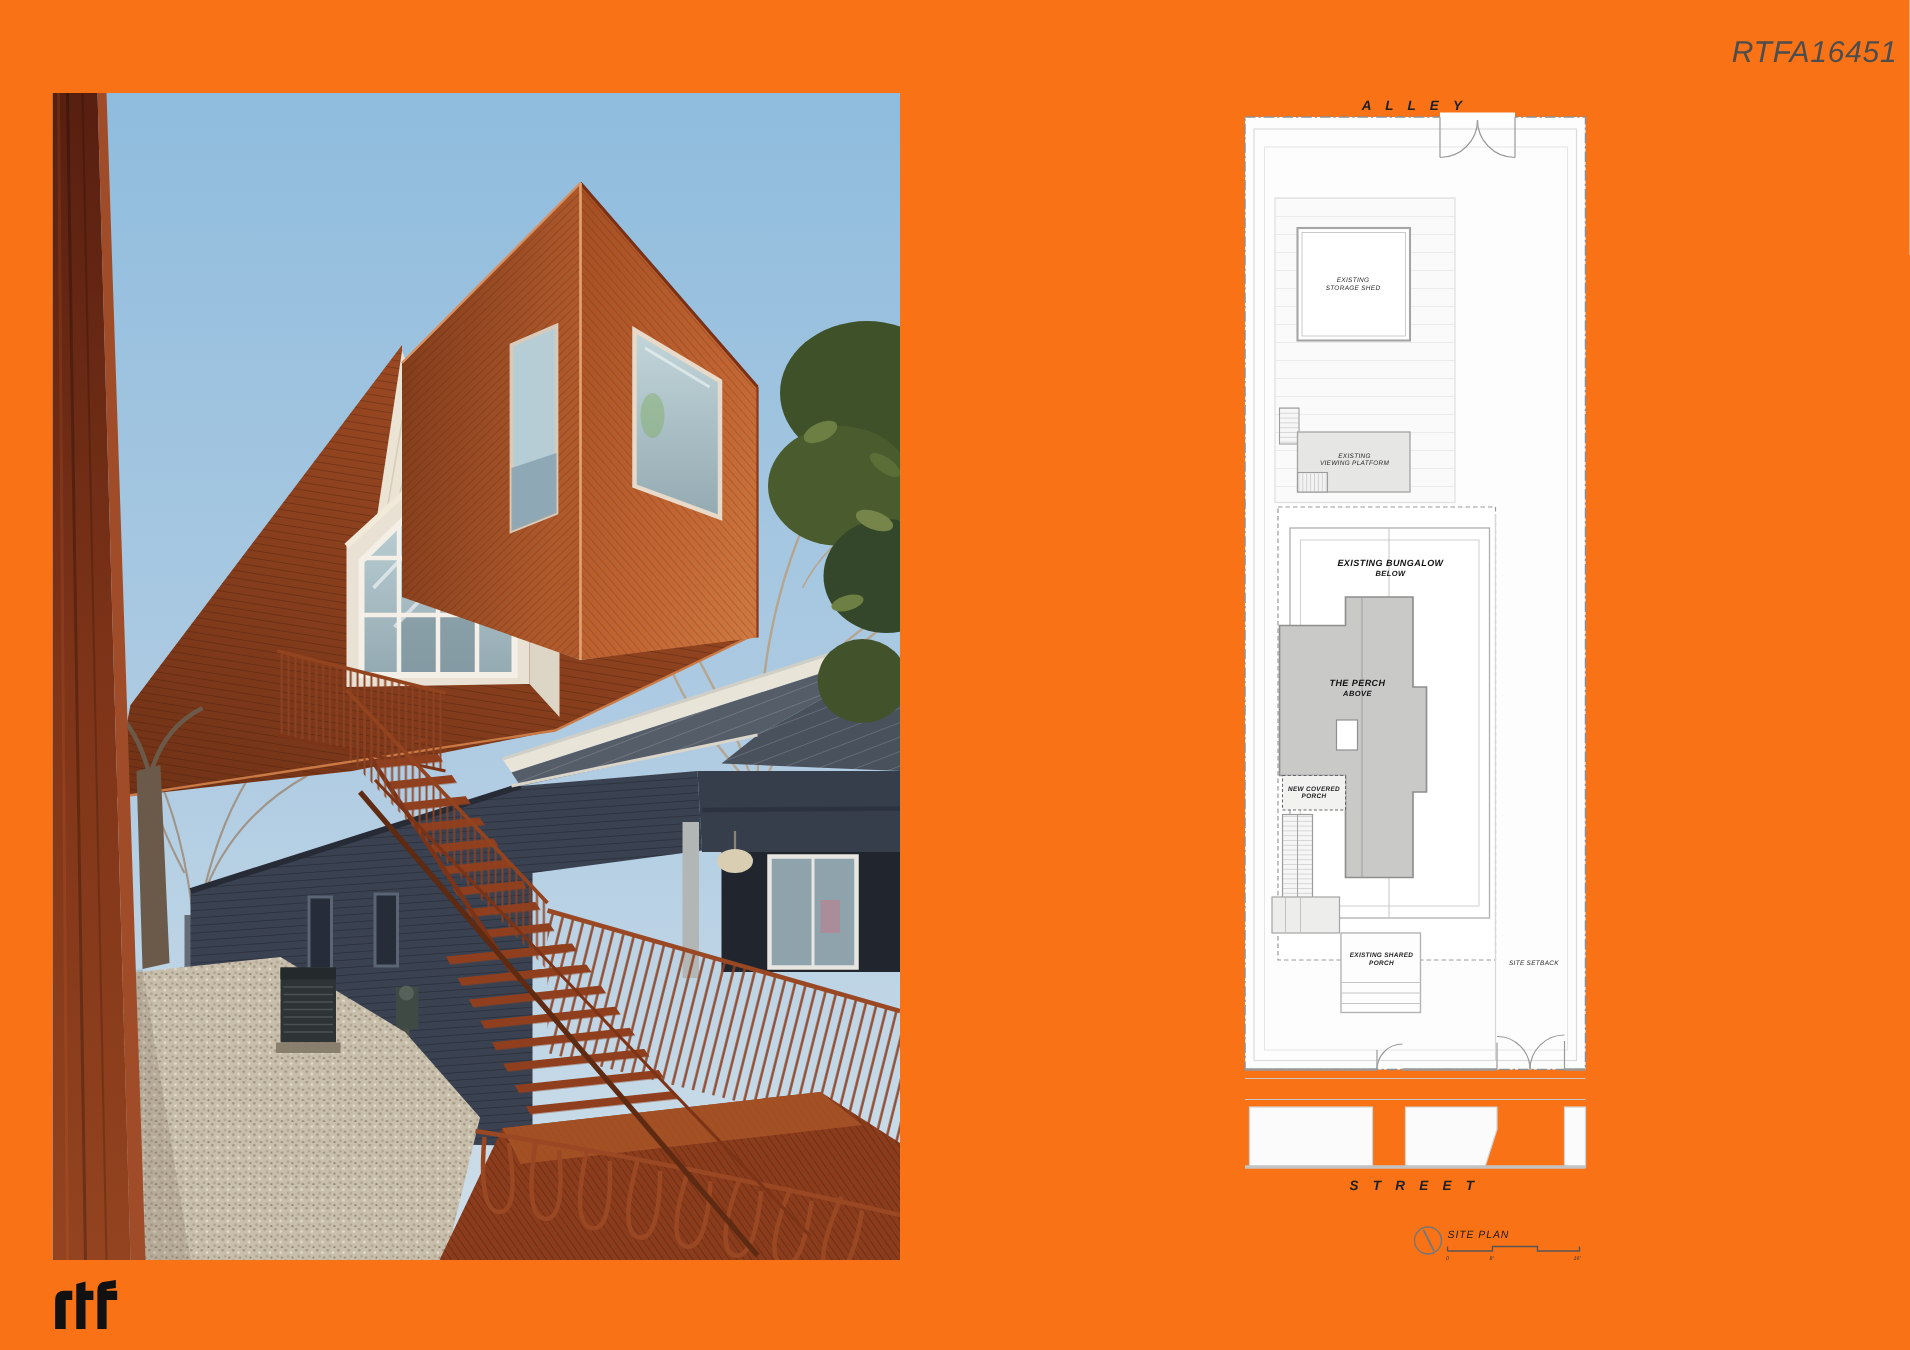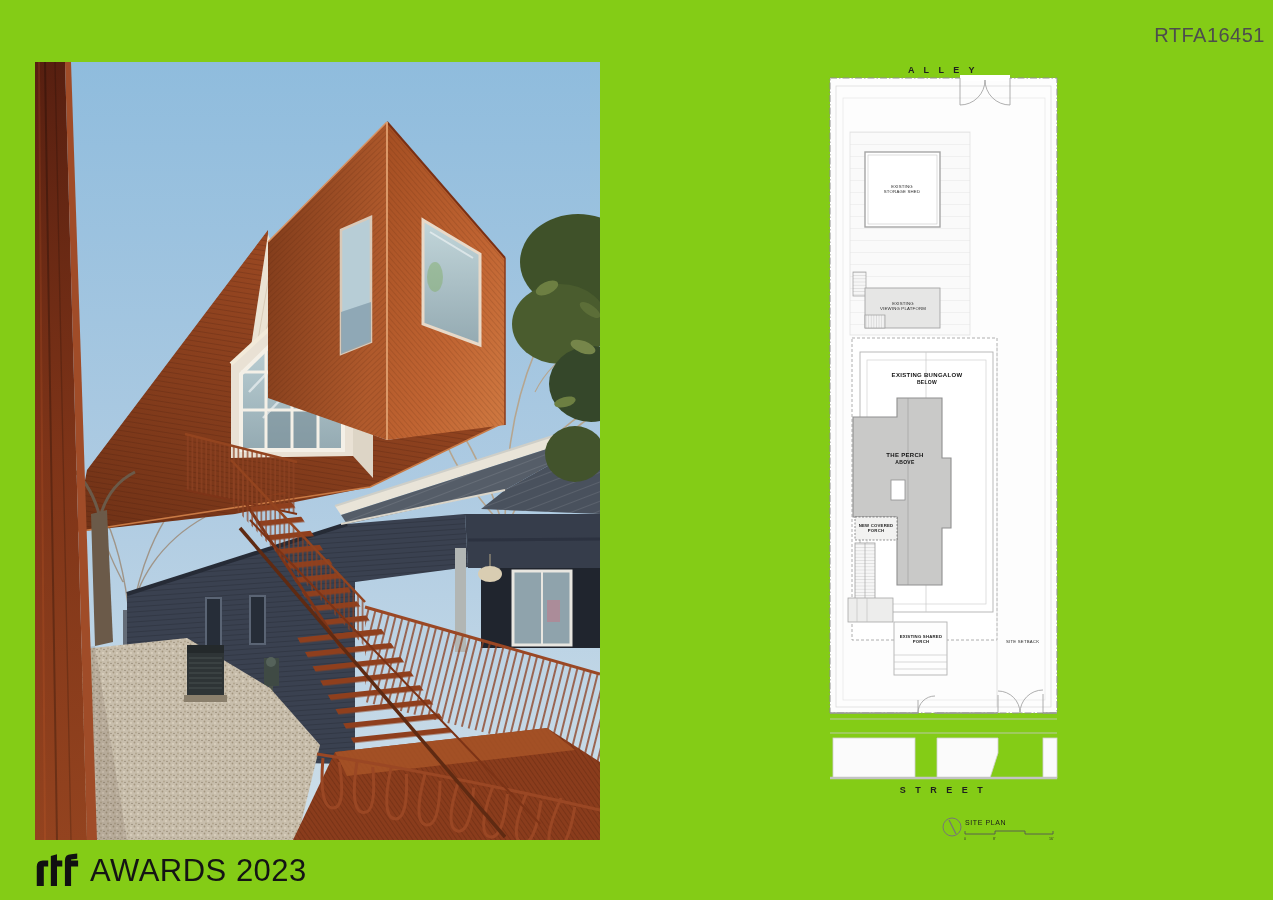--- a/index.html
+++ b/index.html
@@ -1,18 +1,18 @@
 <!DOCTYPE html>
 <html><head>
 <meta charset="utf-8">
 <style>
   html,body{margin:0;padding:0;}
   body{width:1273px;height:900px;background:#ffffff;position:relative;overflow:hidden;
        font-family:"Liberation Sans",sans-serif;}
-  #board{position:absolute;inset:0;background:#84cc16;}
+  #board{position:absolute;inset:0;background:#f97316;font-style:italic;}
   #board-id{position:absolute;top:24px;right:8px;font-size:20px;color:#4d4d4d;
             letter-spacing:0.5px;}
   #photo-wrap{position:absolute;left:35px;top:62px;width:565px;height:778px;}
   #photo-wrap svg{display:block;}
   #plan-wrap{position:absolute;left:820px;top:55px;width:250px;height:800px;}
   #footer-brand{position:absolute;left:35px;top:852px;display:flex;align-items:center;gap:11px;}
   #footer-brand .award-text{font-size:31px;color:#141414;letter-spacing:0.5px;}
   
   .pl-street{font-size:9px;font-weight:600;letter-spacing:3.5px;fill:#1f1f1f;}
   .pl-tiny{font-size:4.3px;fill:#2a2a2a;letter-spacing:0.2px;}
@@ -419,16 +419,15 @@
   </div>
 
   <div id="footer-brand">
     <svg width="44" height="38" viewBox="0 0 50 40">
       <g fill="#111111">
         <path d="M2 15 Q2 8 9 8 L15 8 L15 15 L10 15 L10 37 L2 37 Z"></path>
         <path d="M18 3 L25 1 L25 8 L31 8 L31 15 L25 15 L25 37 L18 37 Z"></path>
         <path d="M34 8 Q34 1 41 1 L48 0 L48 6 L41 7 L41 8 L49 8 L49 15 L41 15 L41 37 L34 37 Z"></path>
       </g>
     </svg>
-    <span class="award-text">AWARDS 2023</span>
   </div>
 
 </div>
 
 </body></html>

